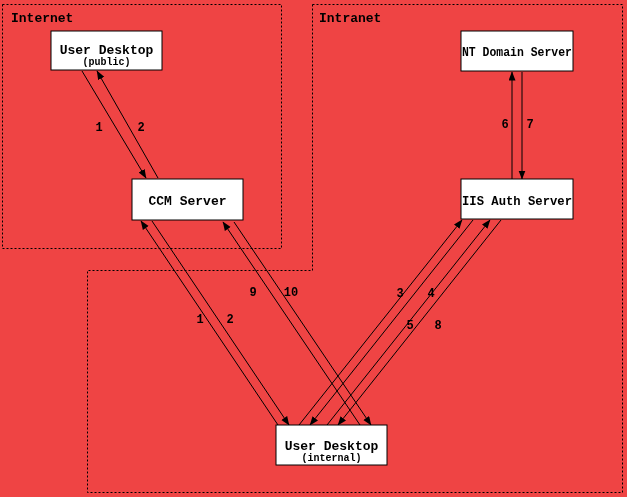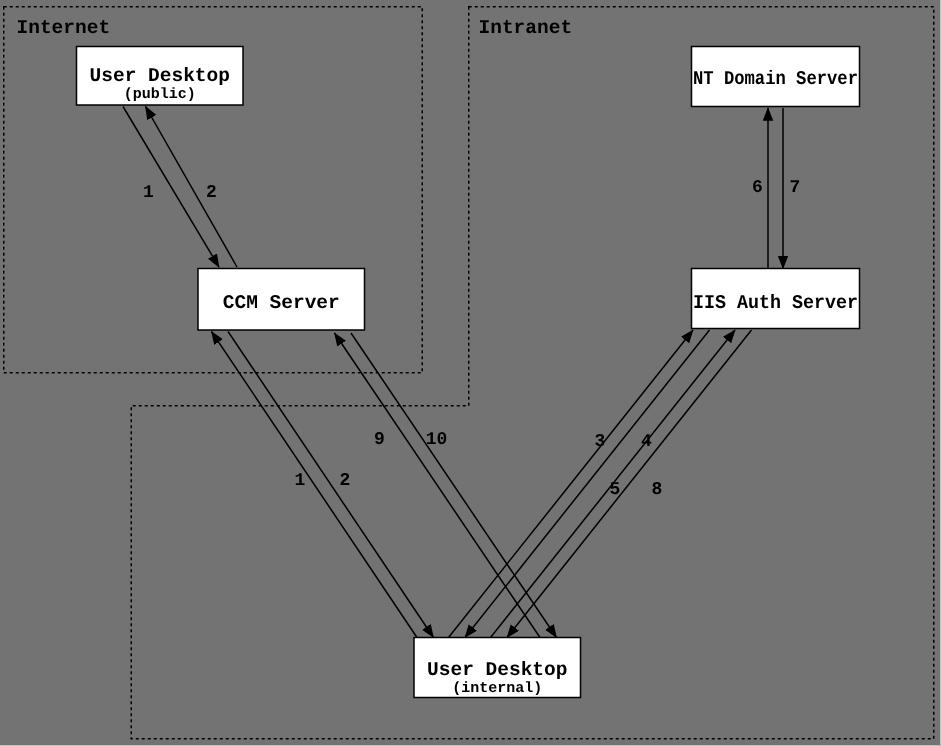--- a/index.html
+++ b/index.html
@@ -1,16 +1,16 @@
 <!DOCTYPE html>
 <html><head>
 <meta charset="utf-8">
 <style>
   html,body{margin:0;padding:0;background:#ffffff;}
-  .stage{position:relative;width:627px;height:497px;background:#737373;overflow:hidden;
+  .stage{position:relative;width:627px;height:497px;background:#ef4444;overflow:hidden;
          font-family:"Liberation Mono","DejaVu Sans Mono",monospace;}
   svg{position:absolute;left:0;top:0;}
   .region-border{fill:none;stroke:#000;stroke-width:1;stroke-dasharray:2 2;}
   .node-box{fill:#fff;stroke:#000;stroke-width:1;}
   .flow-line{stroke:#000;stroke-width:1;fill:none;}
   .node-title{font:bold 13px "Liberation Mono","DejaVu Sans Mono",monospace;fill:#000;text-anchor:middle;}
   .node-sub{font:bold 10px "Liberation Mono","DejaVu Sans Mono",monospace;fill:#000;text-anchor:middle;}
   .region-label{font:bold 13px "Liberation Mono","DejaVu Sans Mono",monospace;fill:#000;}
   .step-label{font:bold 12px "Liberation Mono","DejaVu Sans Mono",monospace;fill:#000;text-anchor:middle;}
 </style>

